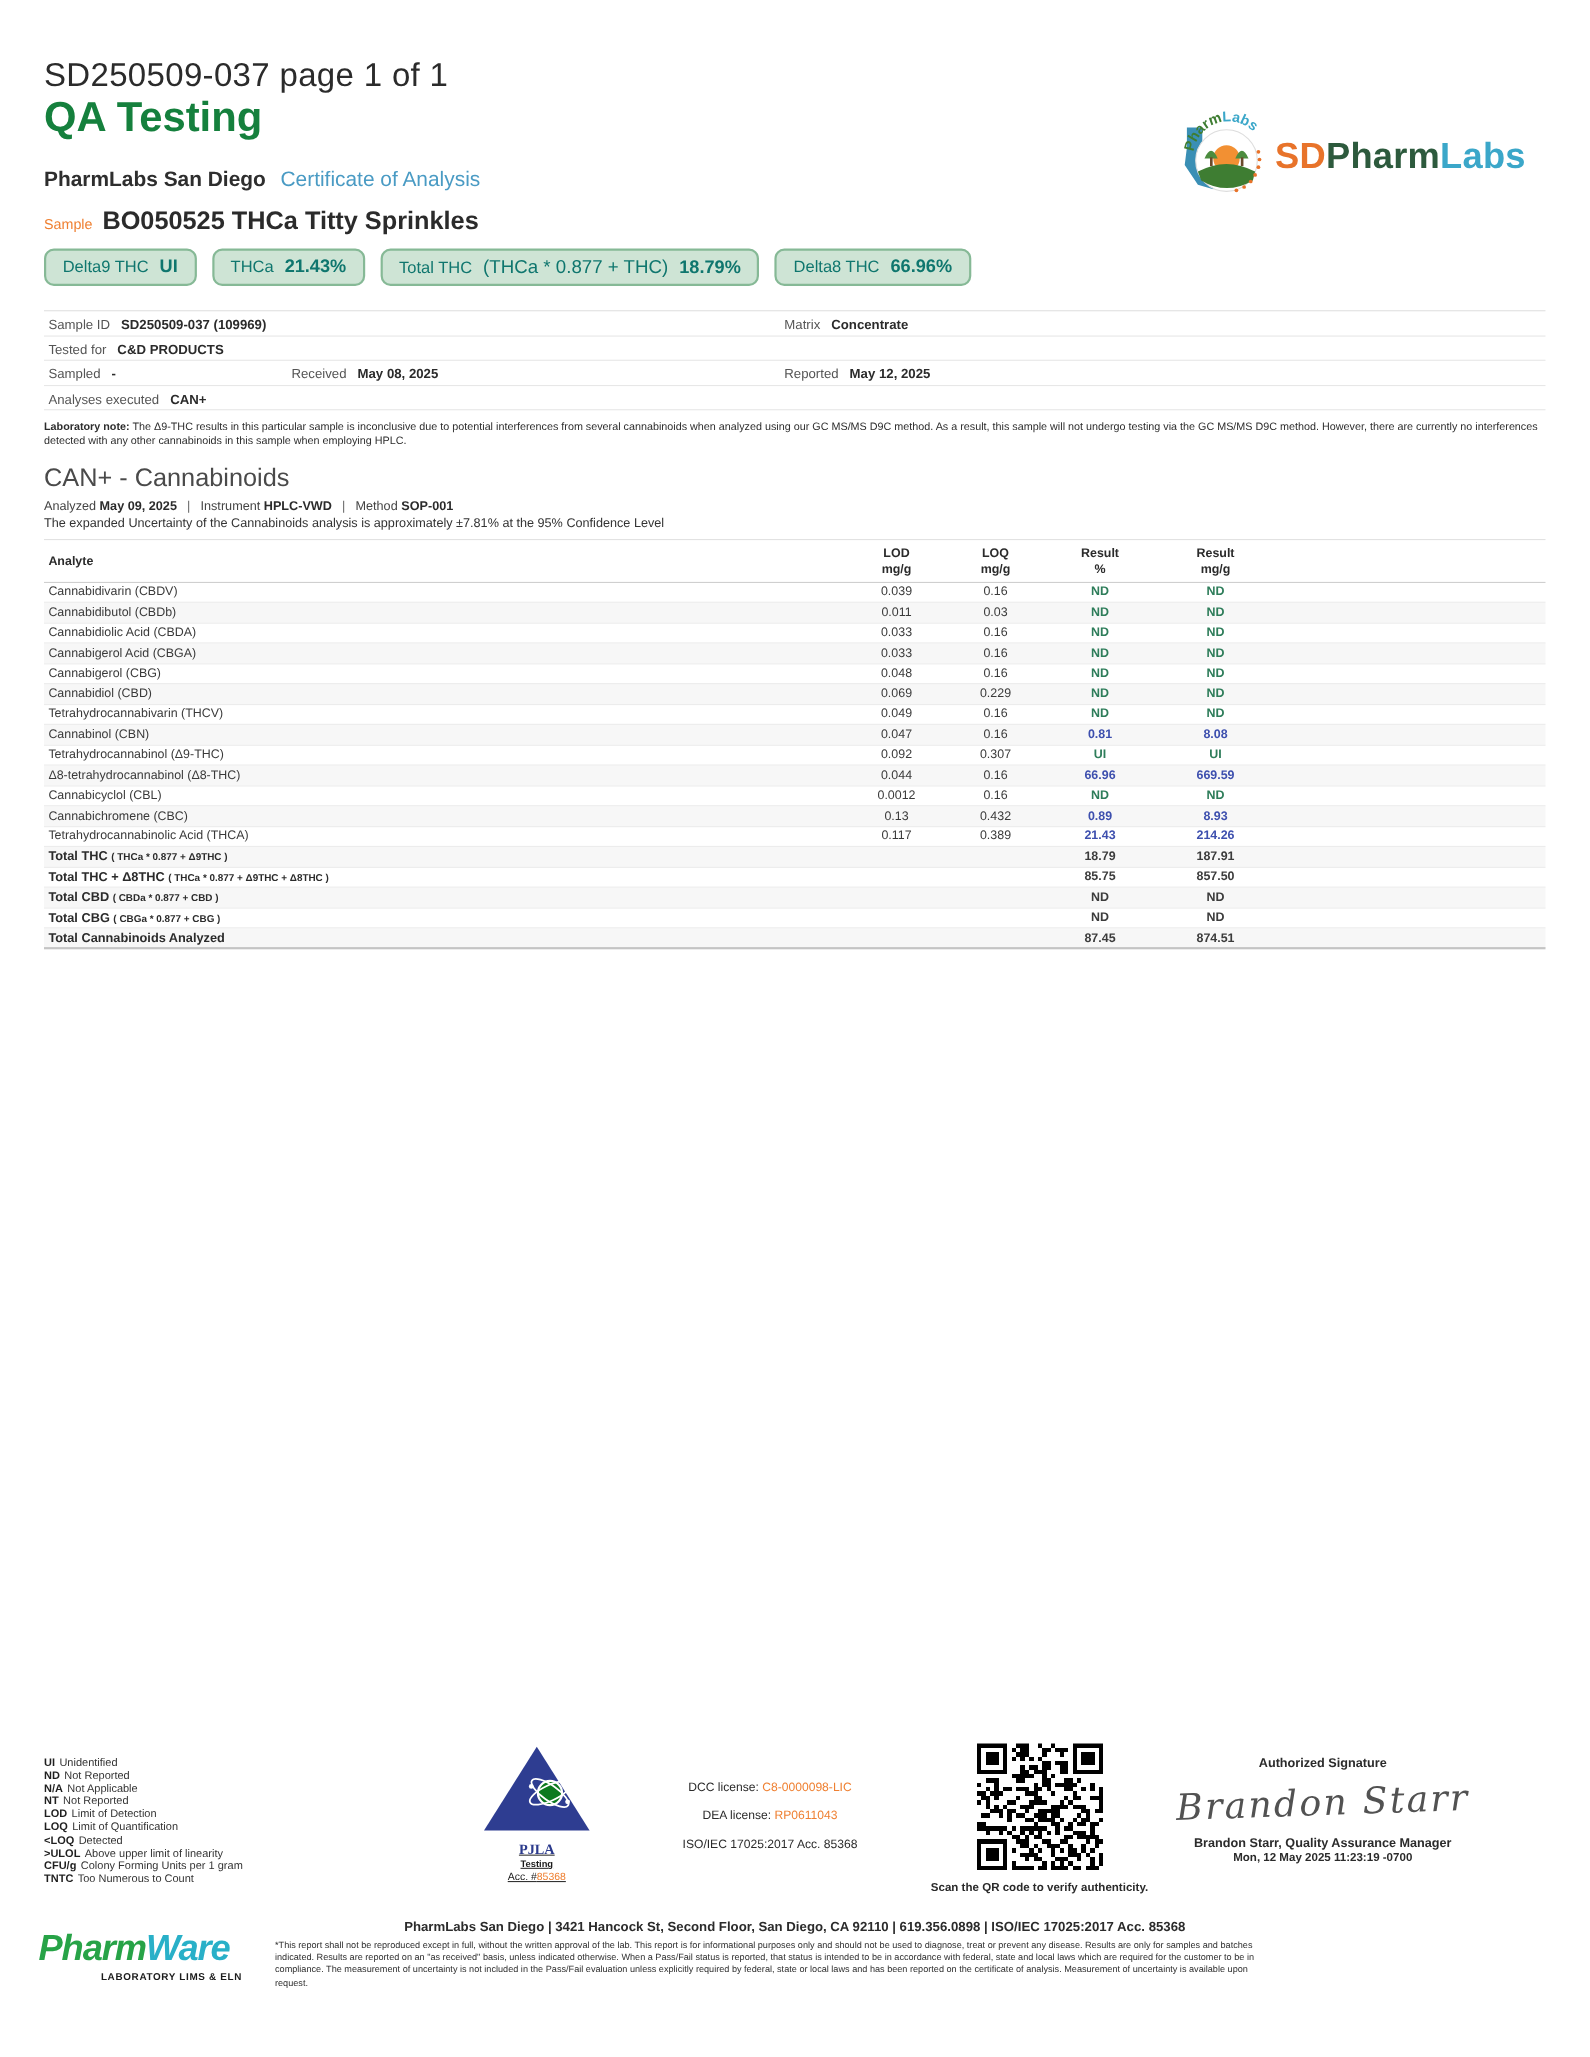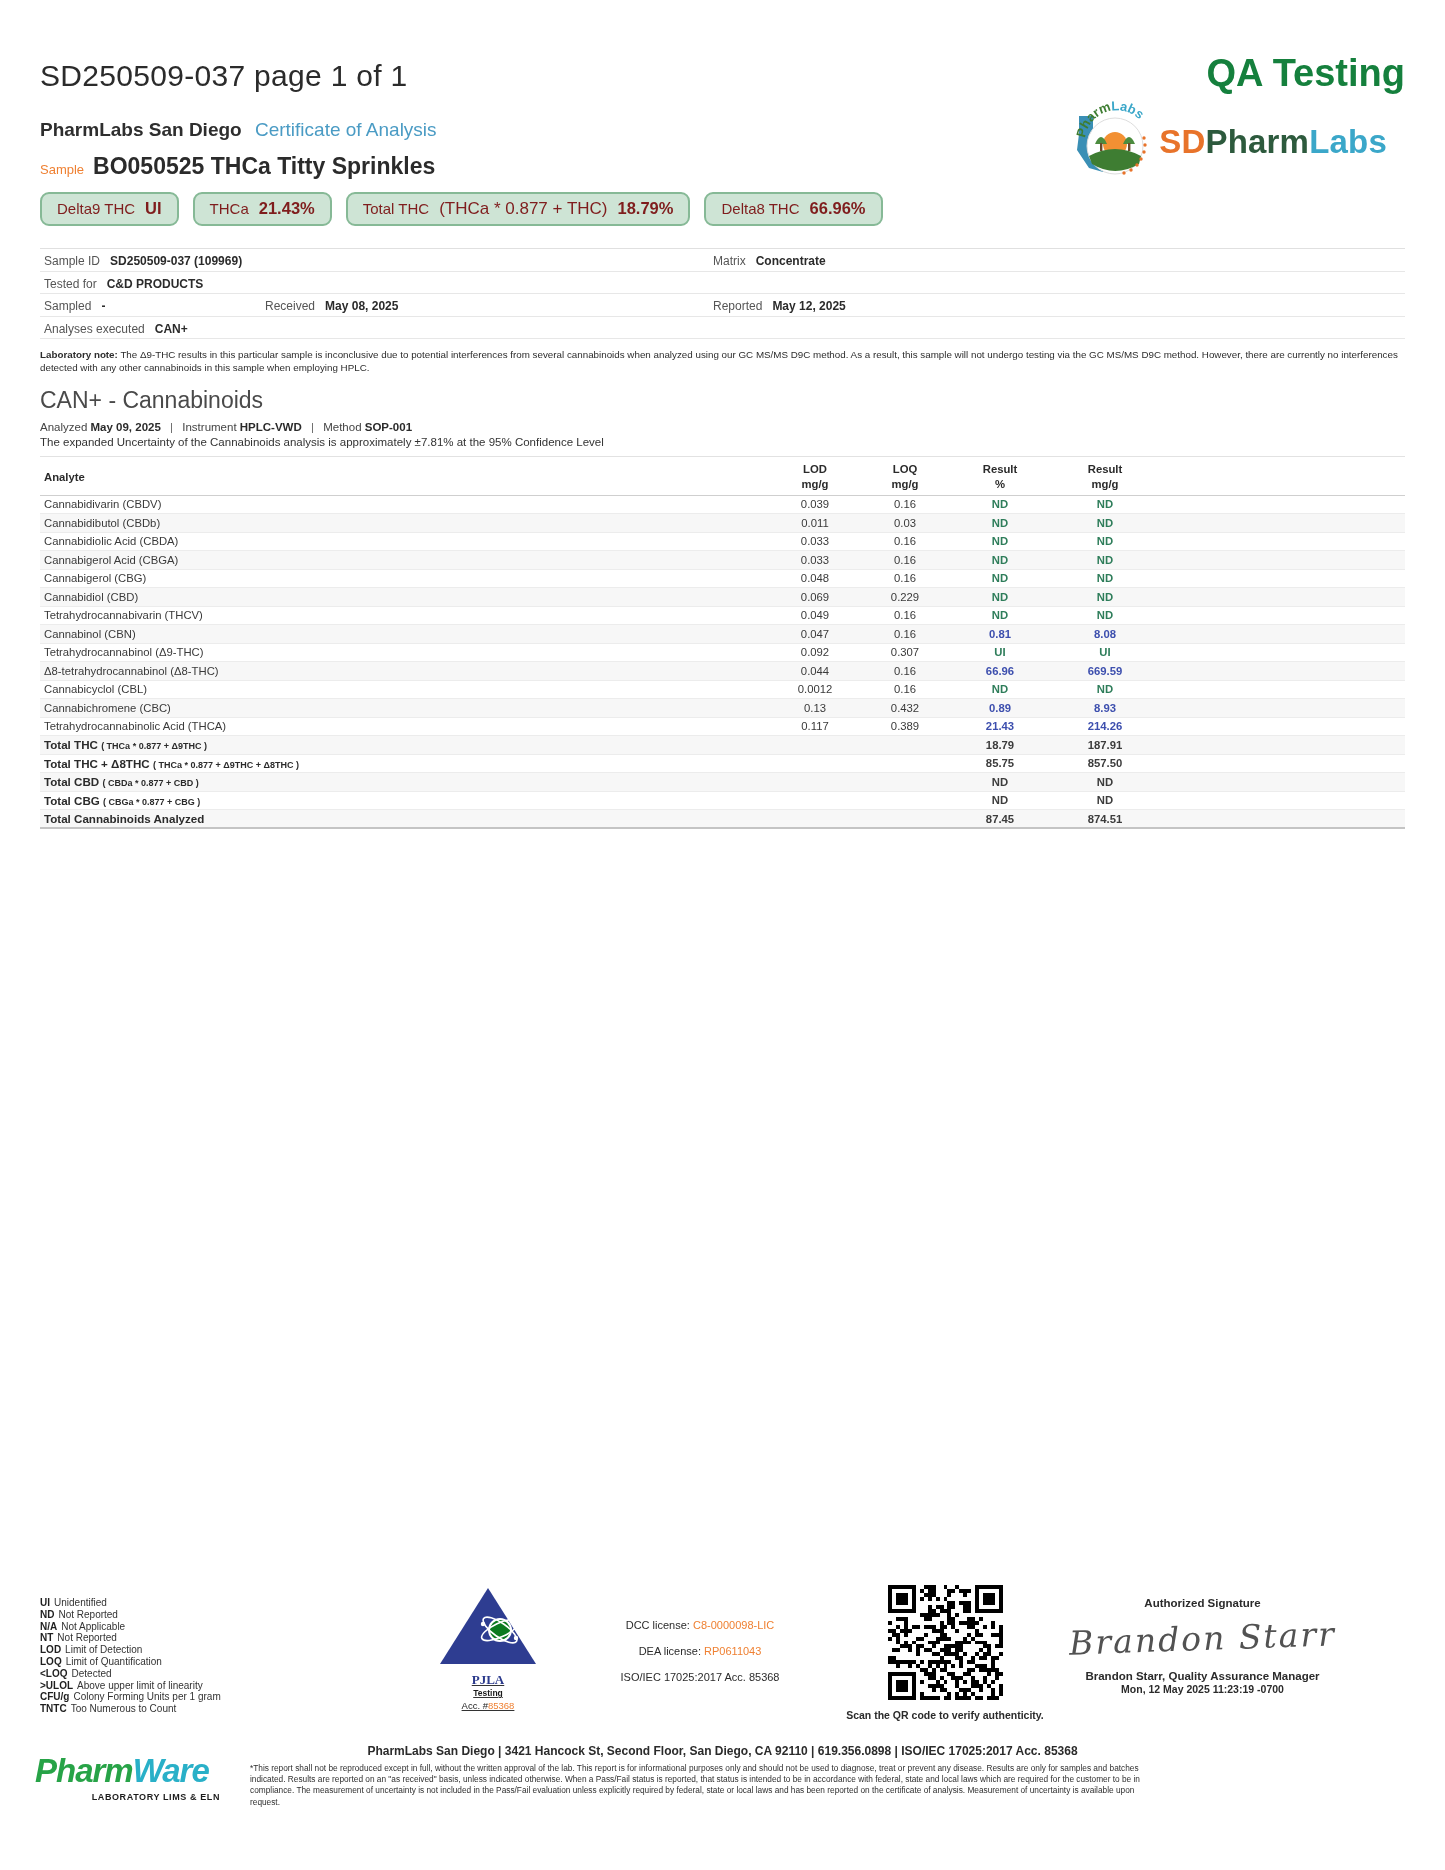--- a/index.html
+++ b/index.html
@@ -5,41 +5,41 @@
   * { box-sizing: border-box; margin: 0; padding: 0; }
   html,body { background:#fff; }
   body {
     width: 1445px; height: 1870px; position: relative;
     font-family: "Liberation Sans", sans-serif; color: #333;
     overflow: hidden;
   }
   .content { padding: 0 40px; }
 
   
-  .top-row { display:flex; justify-content:space-between; align-items:baseline; padding-top:52px; }
+  .top-row { display:flex; justify-content:space-between; align-items:baseline; padding-top:52px;flex-direction:column; }
   .report-id { font-size:30px; color:#2b2b2b; font-weight:500; letter-spacing:.3px; }
   .qa { font-size:38px; color:#15803d;font-weight:bold; }
 
   .lab-line { margin-top:24px; font-size:19px; }
   .lab-name { font-weight:bold; color:#2e2e2e; }
   .coa { color:#4a9bc4; margin-left:8px; }
 
   .logo-block { position:absolute; top:98px; right:58px; display:flex; align-items:center; gap:4px; }
   .wordmark { font-size:33px; font-weight:bold; letter-spacing:.2px; }
   .wm-sd { color:#e8732a; } .wm-pharm { color:#2d5a3d; } .wm-labs { color:#3ba7c9; }
 
   .sample-line { margin-top:12px; display:flex; align-items:baseline; gap:9px; }
   .sample-label { color:#ef8032; font-size:13px; }
   .sample-name { font-size:23px; font-weight:bold; color:#2b2b2b; }
 
   
   .badges { display:flex; gap:14px; margin-top:12px; }
   .badge { background:#cee4d5; border:2px solid #86b996; border-radius:9px;
            padding:5px 15px; display:flex; align-items:baseline; gap:10px;
-           font-size:15px; color:#7f1d1d; }
+           font-size:15px; color:#0f766e; }
   .badge .formula { font-size:17px; }
   .badge .formula:empty { display:none; }
   .badge .val { font-weight:bold; font-size:16.5px; }
 
   
   .info-table { margin-top:22px; border-top:1px solid #e0e0e0; font-size:12px; }
   .info-row { position:relative; height:22.5px; border-bottom:1px solid #e7e7e7; }
   .info-pair { position:absolute; top:5px; white-space:nowrap; }
   .info-pair .lbl { color:#555; margin-right:10px; }
   .info-pair .val { font-weight:bold; color:#2b2b2b; }

